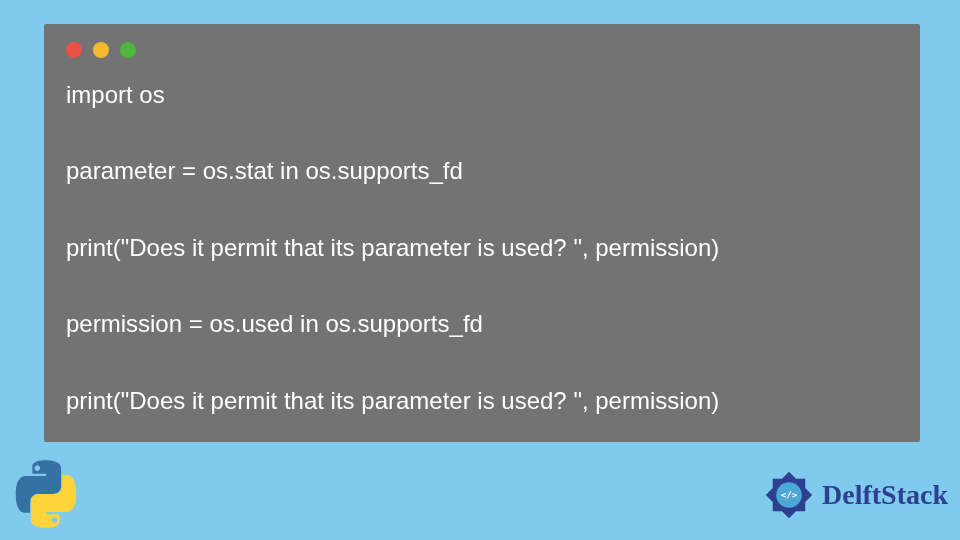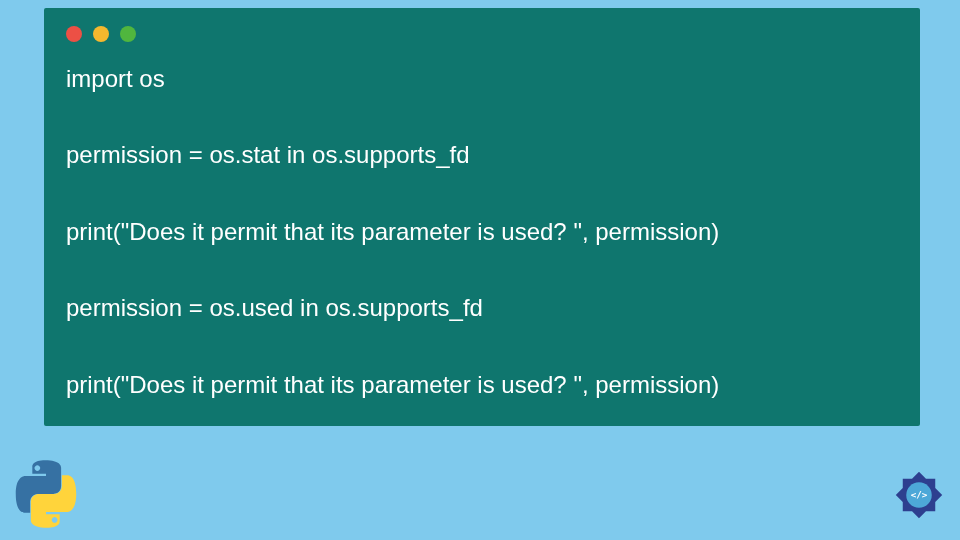--- a/index.html
+++ b/index.html
@@ -10,25 +10,25 @@
     body {
       width: 960px;
       height: 540px;
       background: #7fcaed;
       font-family: Arial, sans-serif;
       position: relative;
       overflow: hidden;
     }
     .code-window {
       position: absolute;
-      top: 8px;
+      top: 24px;
       left: 44px;
       width: 876px;
       height: 418px;
-      background: #0f766e;
+      background: #737373;
       border-radius: 2px;
     }
     .window-controls {
       display: flex;
       gap: 11px;
       padding: 18px 22px 10px 22px;
     }
     .dot {
       width: 16px;
       height: 16px;
@@ -82,21 +82,21 @@
 
 <div class="code-window">
   <div class="window-controls">
     <div class="dot dot-red"></div>
     <div class="dot dot-yellow"></div>
     <div class="dot dot-green"></div>
   </div>
   <div class="code-content">
     <div class="code-line">import os</div>
     <div class="blank-line"></div>
-    <div class="code-line">permission = os.stat in os.supports_fd</div>
+    <div class="code-line">parameter = os.stat in os.supports_fd</div>
     <div class="blank-line"></div>
     <div class="code-line">print("Does it permit that its parameter is used? ", permission)</div>
     <div class="blank-line"></div>
     <div class="code-line">permission = os.used in os.supports_fd</div>
     <div class="blank-line"></div>
     <div class="code-line">print("Does it permit that its parameter is used? ", permission)</div>
   </div>
 </div>
 
 <svg class="python-logo" viewBox="0 0 100 100">
@@ -105,13 +105,14 @@
 </svg>
 
 <div class="delft-brand">
   <svg class="delft-icon" viewBox="0 0 100 100">
     <g transform="translate(50,50)">
       <polygon points="0,-40 12,-28 28,-28 28,-12 40,0 28,12 28,28 12,28 0,40 -12,28 -28,28 -28,12 -40,0 -28,-12 -28,-28 -12,-28" fill="#2d3f8f"></polygon>
       <circle cx="0" cy="0" r="22" fill="#4da8d8"></circle>
       <text x="0" y="6" text-anchor="middle" font-size="16" font-weight="bold" fill="#ffffff" font-family="monospace">&lt;/&gt;</text>
     </g>
   </svg>
+  <span class="delft-text">DelftStack</span>
 </div>
 
 </body></html>

